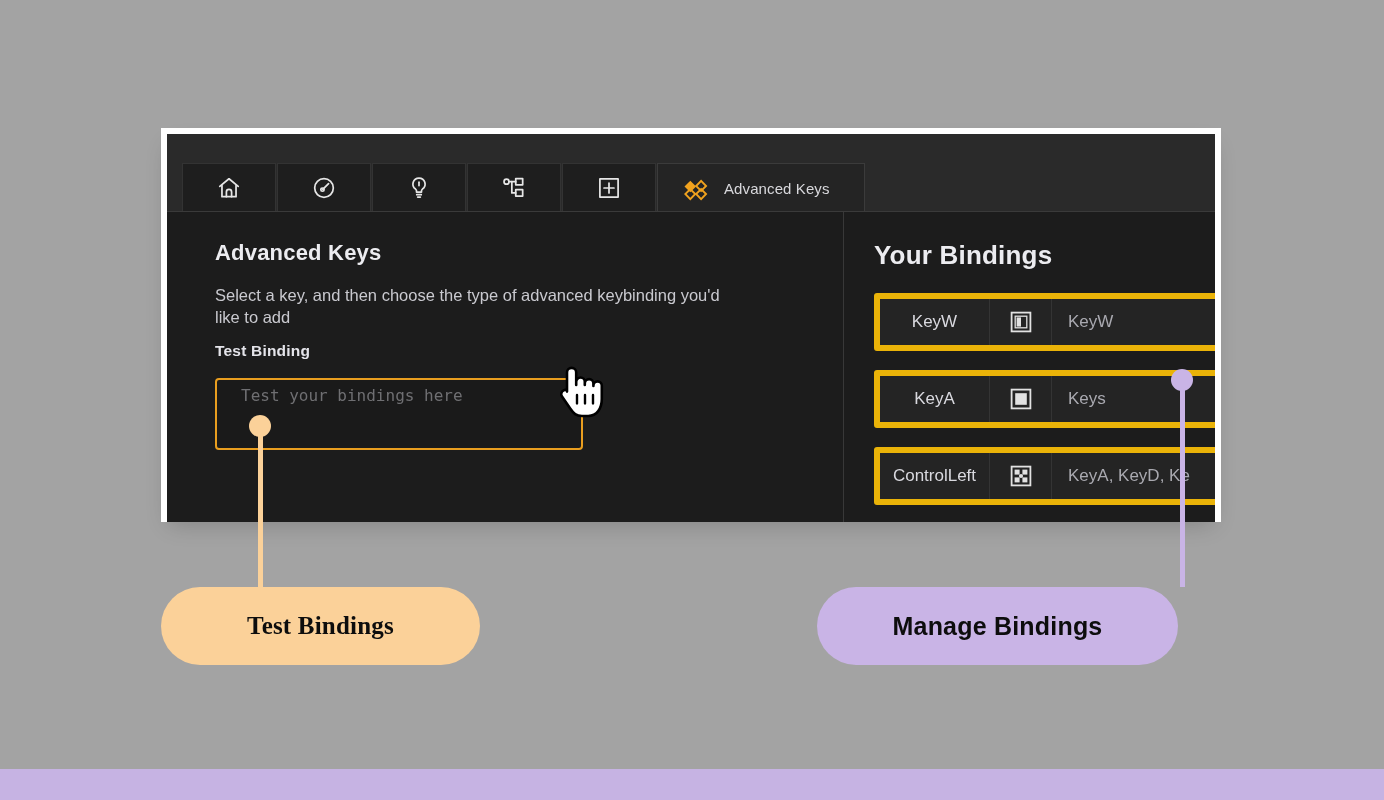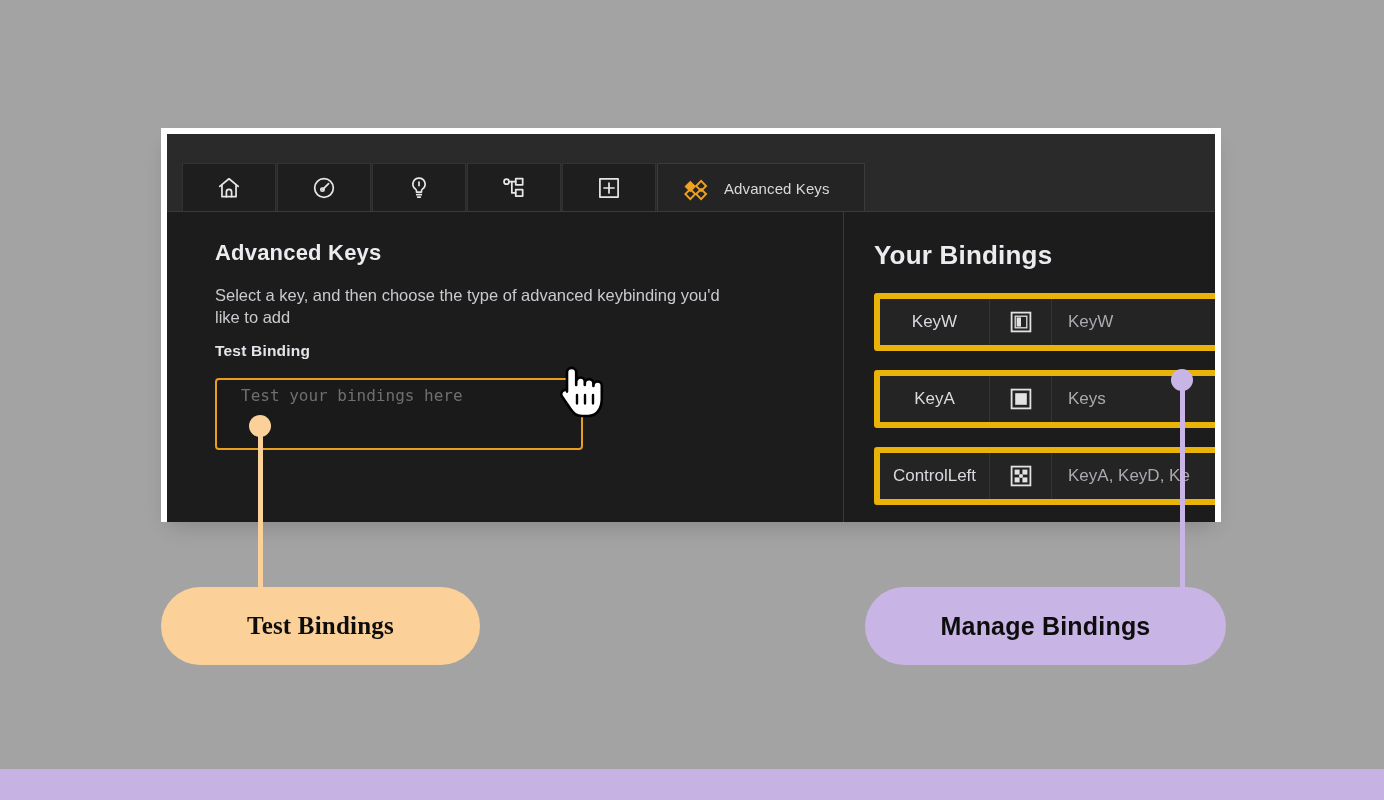--- a/index.html
+++ b/index.html
@@ -234,21 +234,21 @@
     z-index: 30;
   }
   #callout-test {
     left: 161px;
     top: 587px;
     width: 319px;
     background: #fbd199;
     font-family: Liberation Serif, serif;
   }
   #callout-manage {
-    left: 865px;
+    left: 817px;
     top: 587px;
     width: 361px;
     background: #c9b4e6;
   }
 
   
   .connector-line {
     position: absolute;
     width: 5px;
     z-index: 20;

